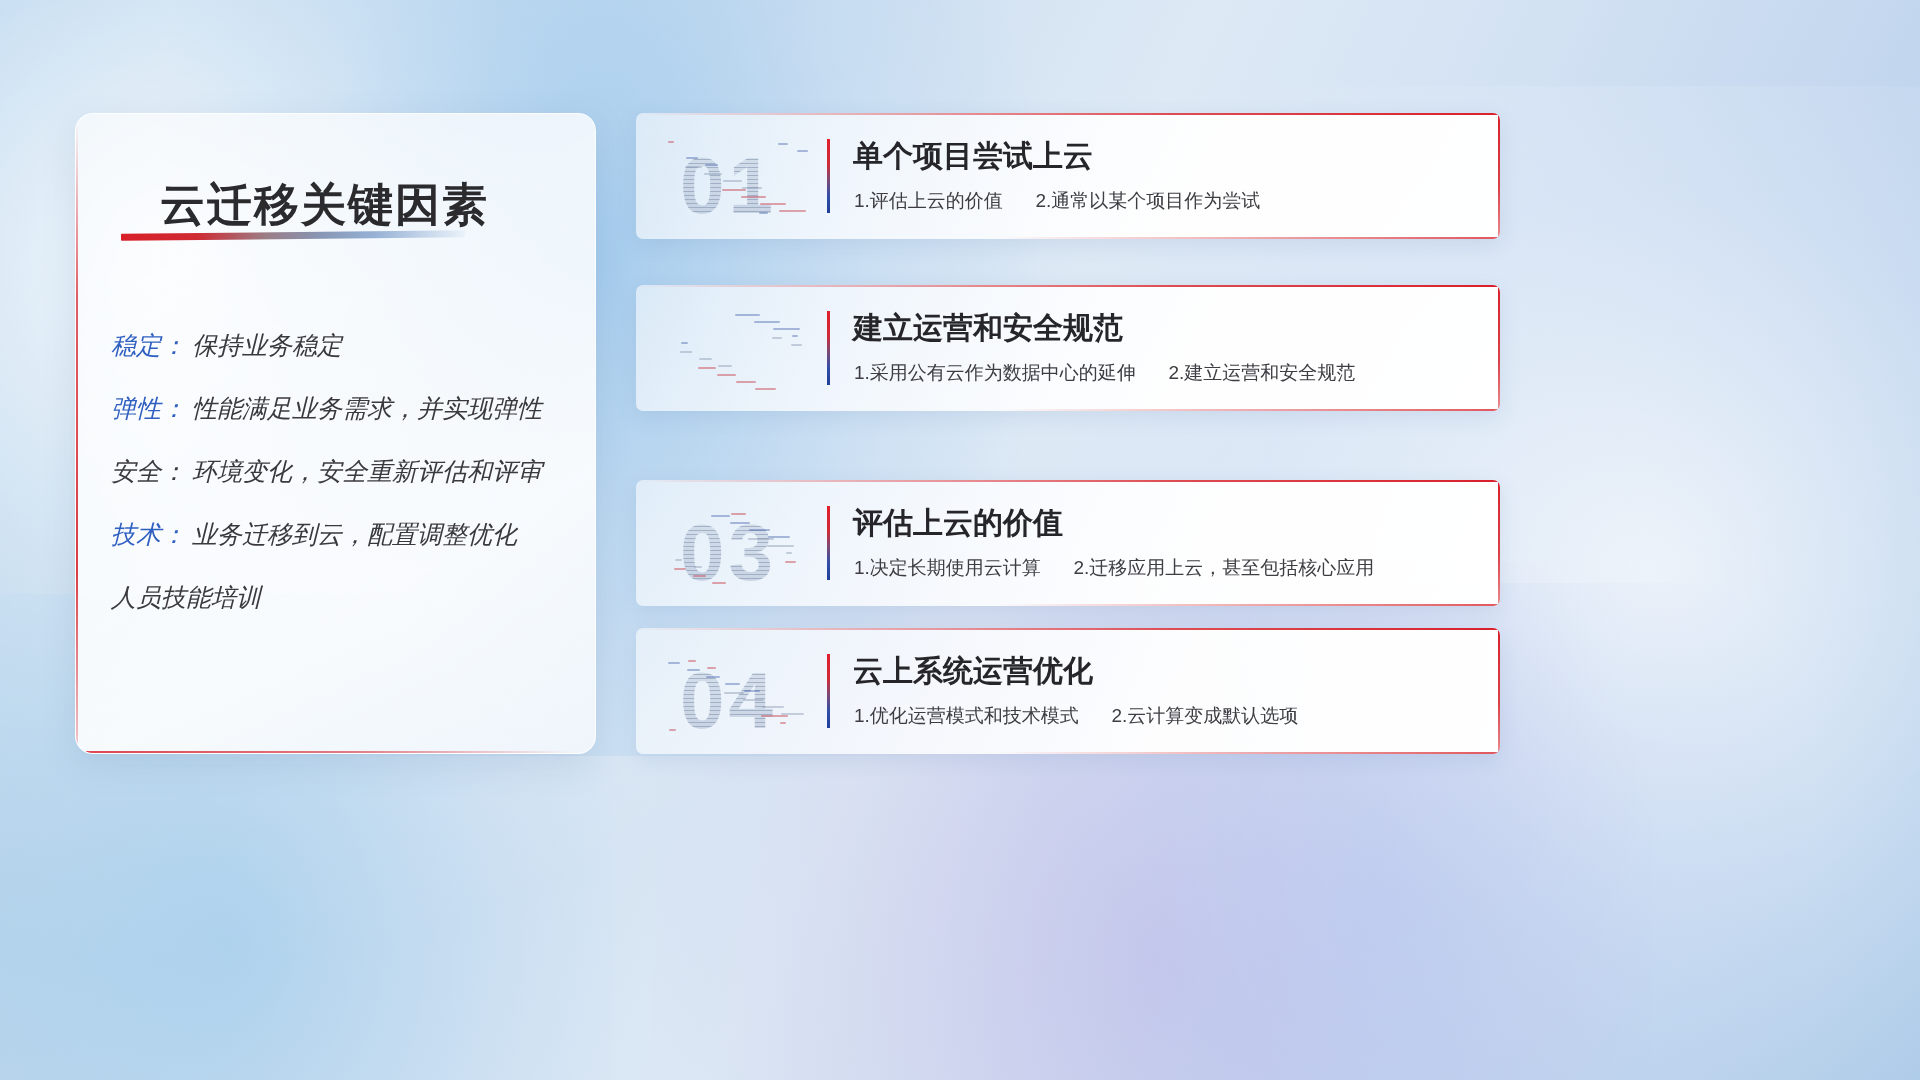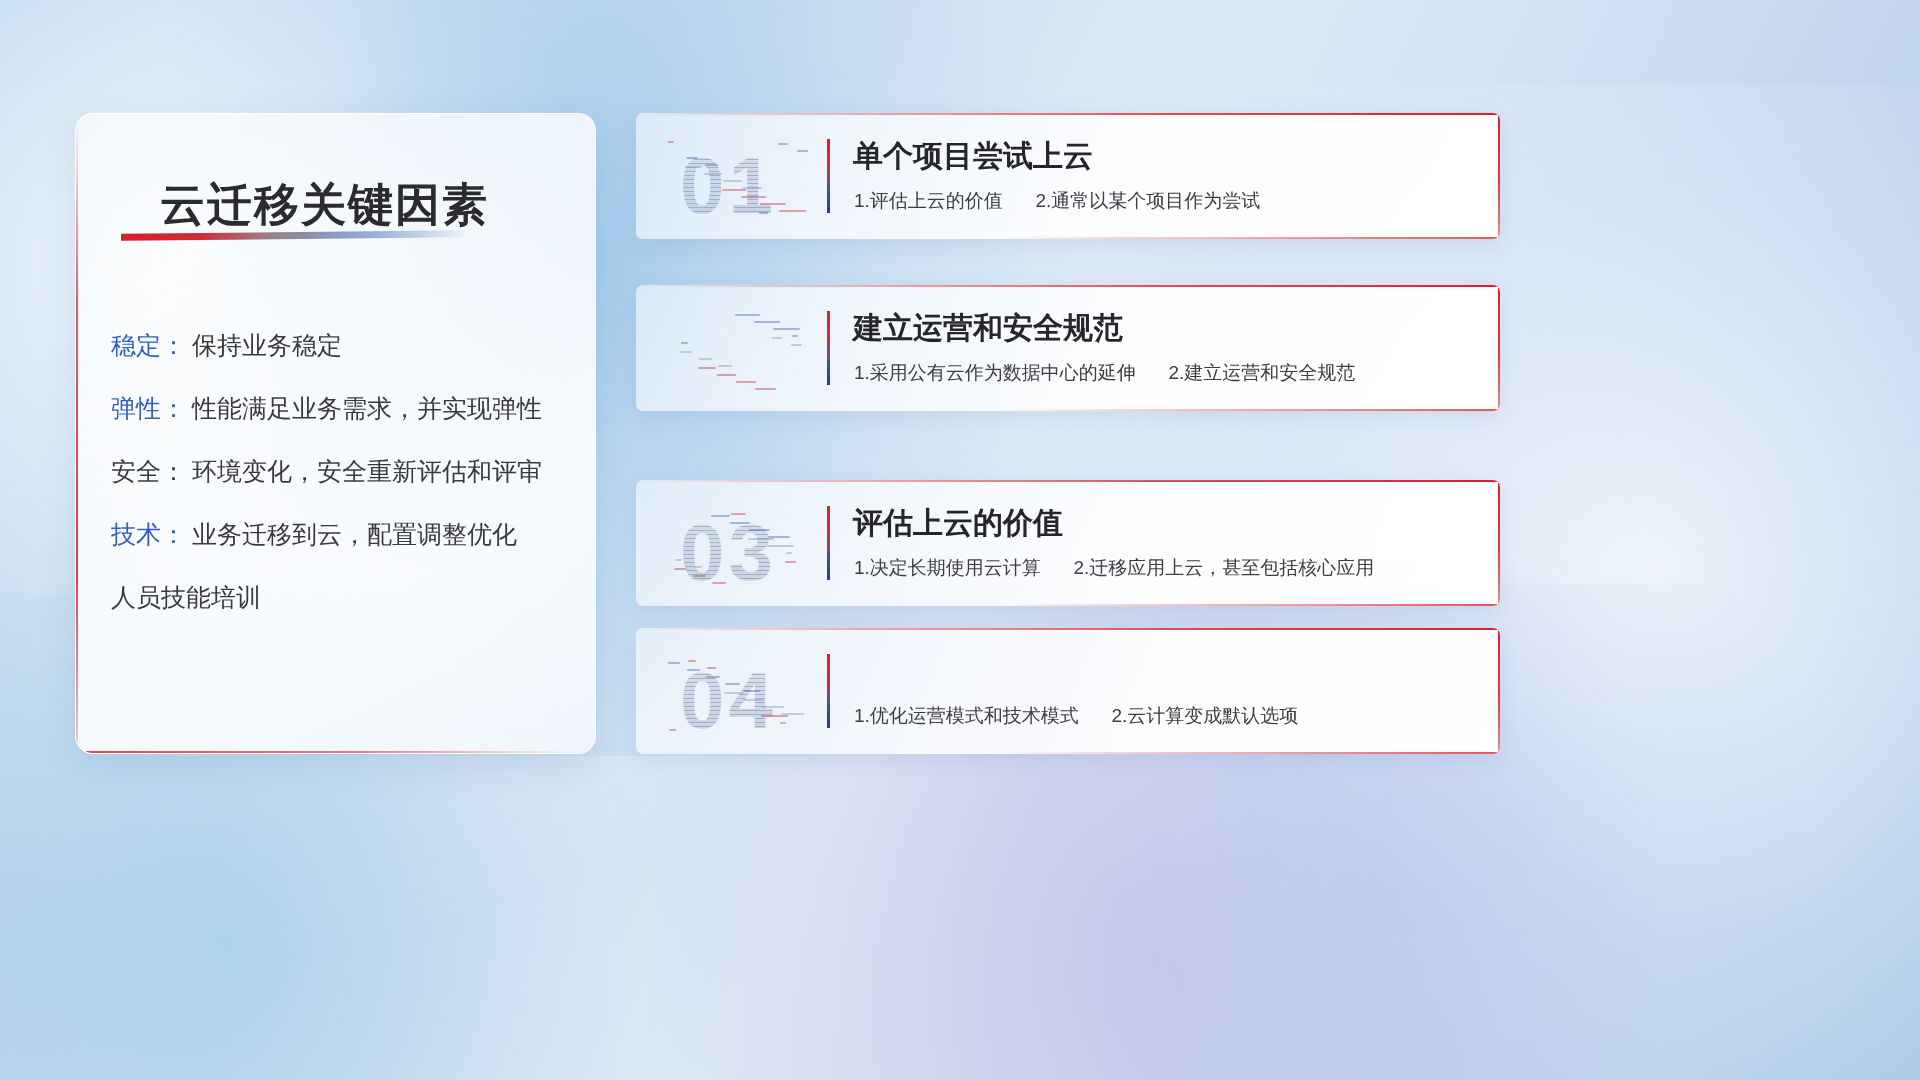--- a/index.html
+++ b/index.html
@@ -65,21 +65,21 @@
     font-size:45px; font-weight:bold; letter-spacing:2px;
     color:#2b2b2e; white-space:nowrap;
   }
   .title-rule {
     position:absolute; left:45px; top:118px; width:344px; height:7px;
     background:linear-gradient(to right,#d81f28 0%,#cf2a33 22%,#9b7d86 42%,#8796b4 58%,#97b2d6 74%,rgba(190,212,236,.15) 100%);
     transform:skewY(-0.6deg);
     border-radius:1px;
   }
 
-  .factor-list { position:absolute; left:35px; top:200px; right:12px; }
+  .factor-list { position:absolute; left:35px; top:200px; right:12px;font-style:italic; }
   .factor-row {
     height:63px; display:flex; align-items:center;
     font-size:25px; color:#3a3a3d; white-space:nowrap;
   }
   .factor-row .k { color:#2f5fc0; }
   .factor-row .k.plain { color:#3a3a3d; }
 
   
   .stage {
     position:absolute; left:636px; width:864px; height:126px;
@@ -288,18 +288,19 @@
         <div class="fleck" style="left: 48px; top: 38px; width: 14px; background: rgba(60, 90, 170, 0.4);"></div>
         <div class="fleck" style="left: 85px; top: 61px; width: 21px; background: rgba(140, 155, 180, 0.45);"></div>
         <div class="fleck" style="left: 122px; top: 84px; width: 6px; background: rgba(200, 60, 70, 0.45);"></div>
         <div class="fleck" style="left: 29px; top: 31px; width: 13px; background: rgba(60, 90, 170, 0.4);"></div>
         <div class="fleck" style="left: 66px; top: 54px; width: 20px; background: rgba(140, 155, 180, 0.45);"></div>
         <div class="fleck" style="left: 103px; top: 77px; width: 27px; background: rgba(200, 60, 70, 0.45);"></div>
         <div class="fleck" style="left: 10px; top: 24px; width: 12px; background: rgba(60, 90, 170, 0.4);"></div>
       </div>
   </div>
   <div class="divider"></div>
+  <div class="stage-title">云上系统运营优化</div>
   <div class="stage-sub">
     <span>1.优化运营模式和技术模式</span>
     <span class="gap"></span>
     <span>2.云计算变成默认选项</span>
   </div>
 </section>
 
 </body></html>

